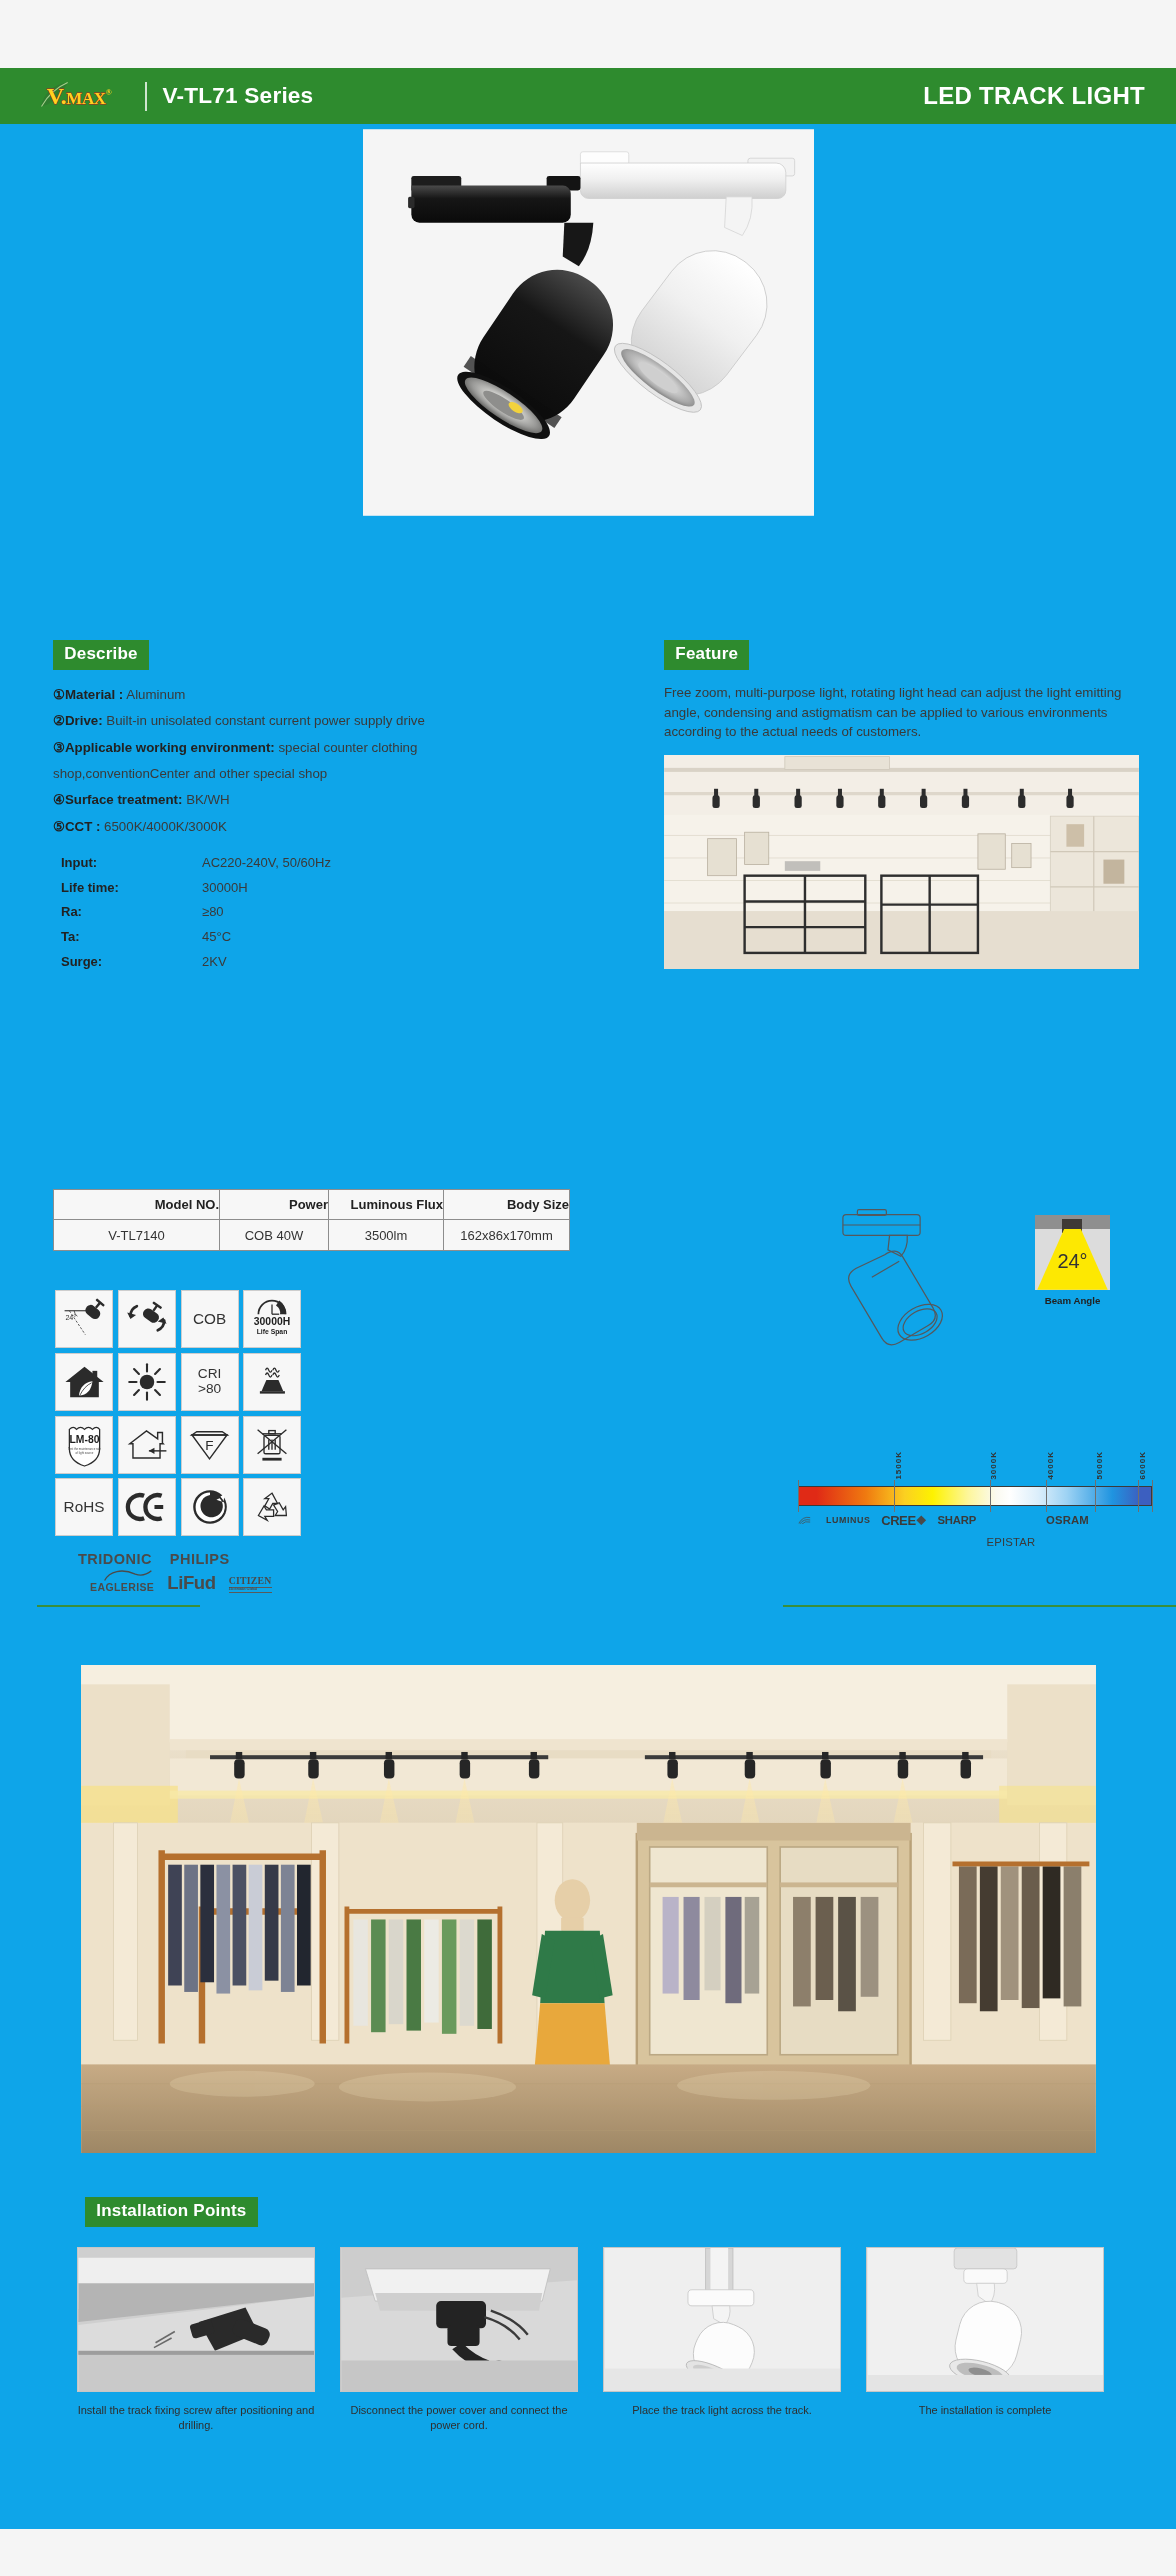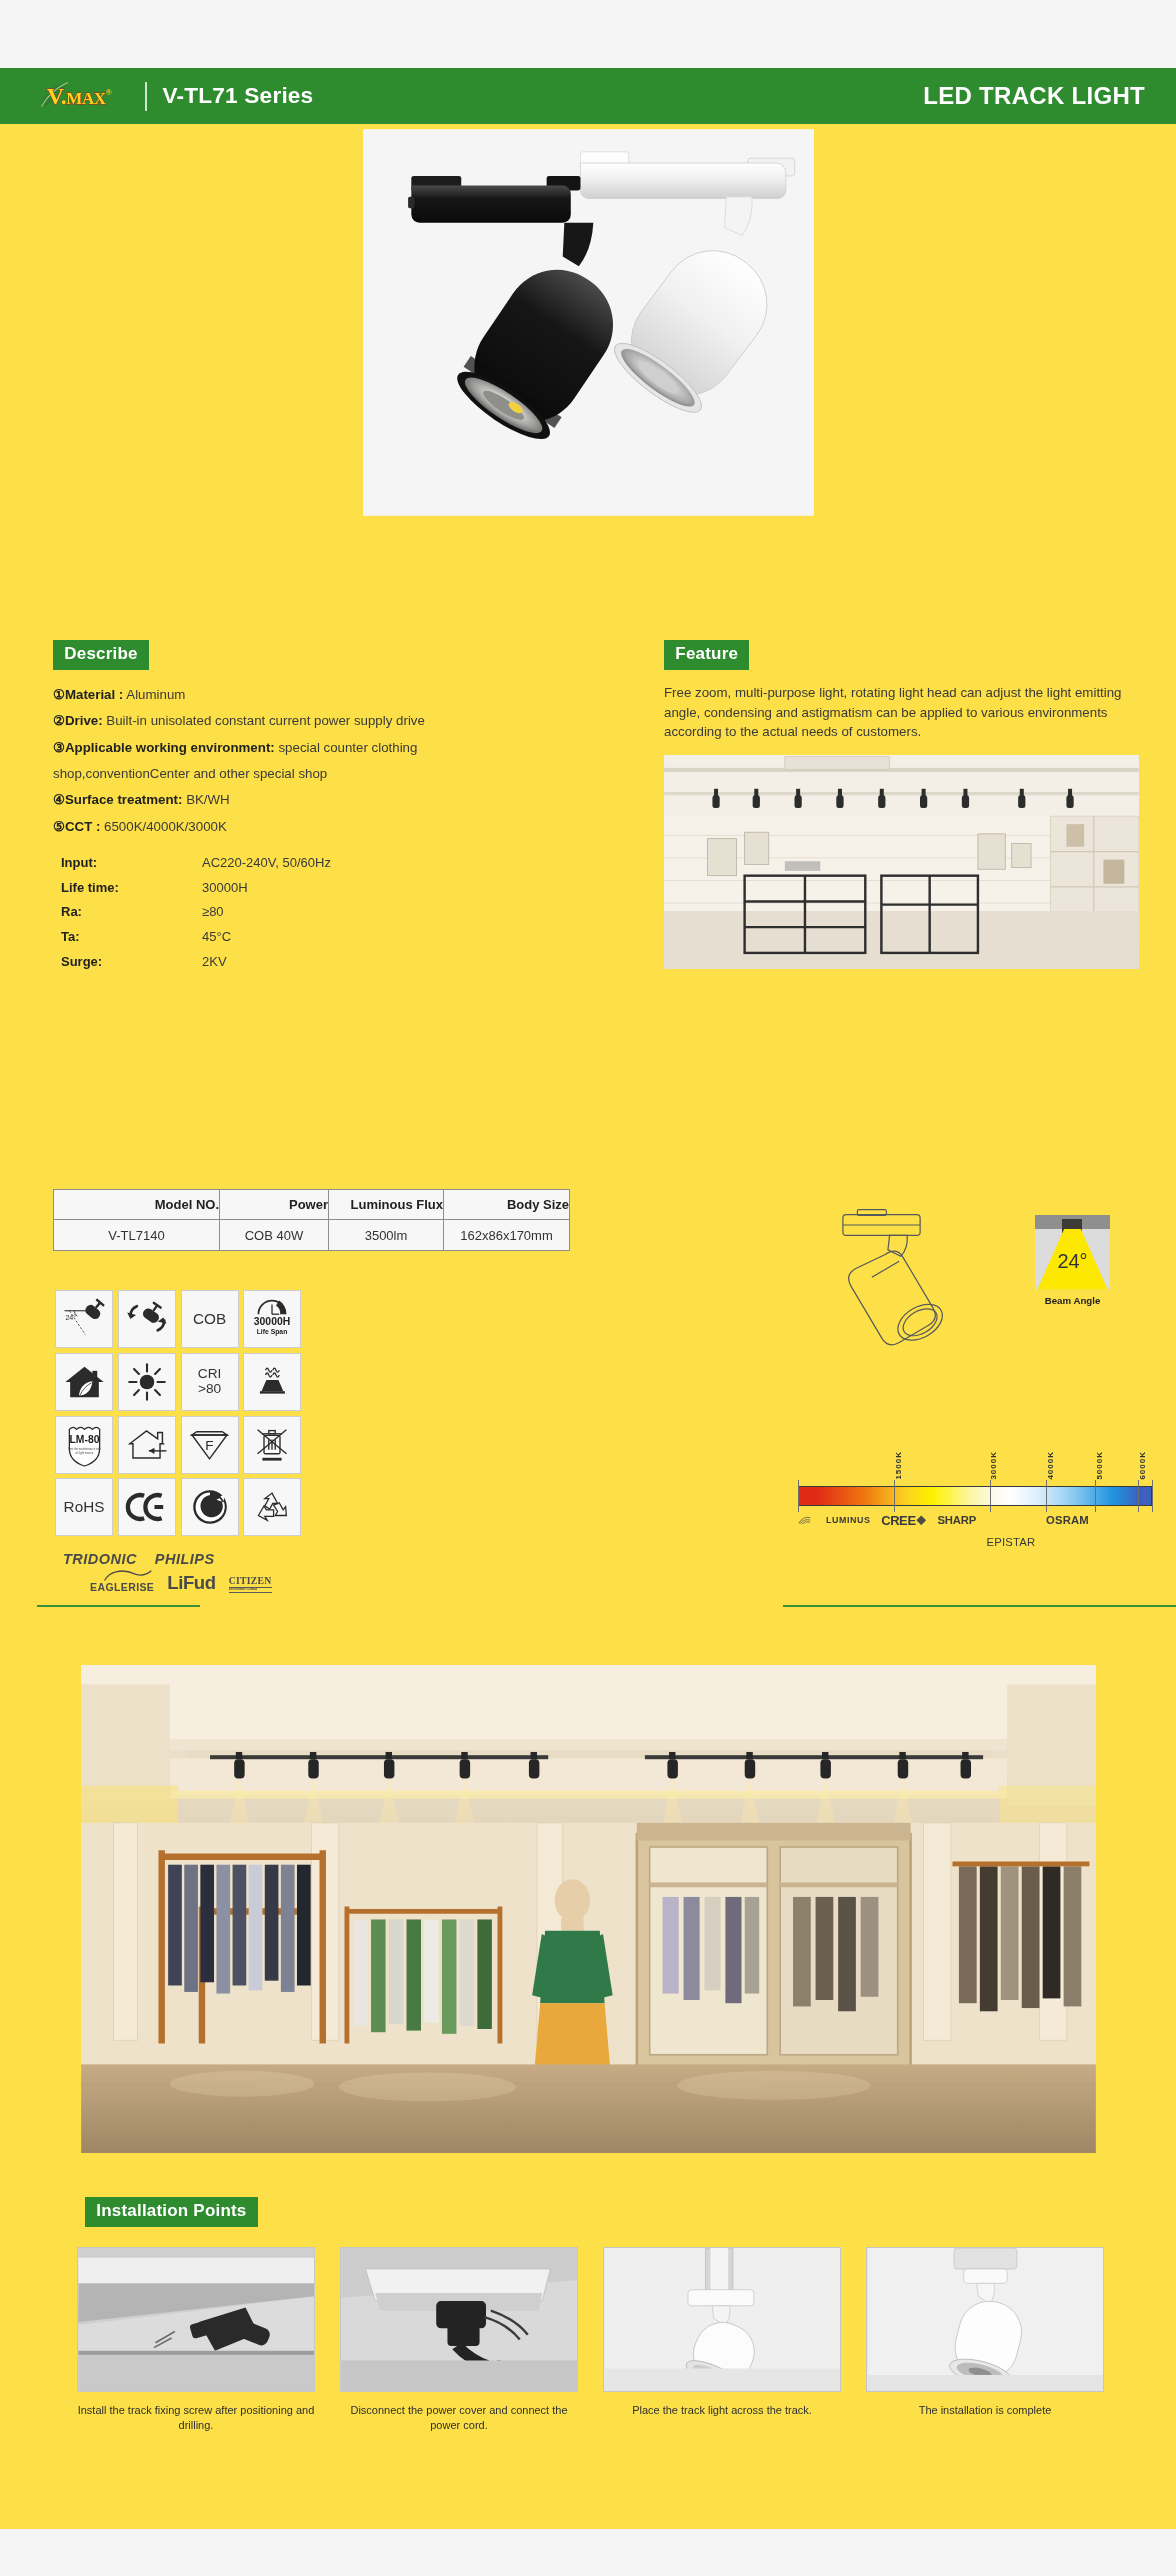--- a/index.html
+++ b/index.html
@@ -7,21 +7,21 @@
     width: 1176px;
     background: #ffffff;
     font-family: "Liberation Sans", sans-serif;
   }
   body { -webkit-font-smoothing: antialiased; }
 
   .page {
     position: relative;
     width: 1176px;
     height: 2576px;
-    background: #fde047;
+    background: #0ea5e9;
     overflow: hidden;
   }
 
   
   .header {
     position: absolute;
     left: 0; top: 68px;
     width: 1176px; height: 56px;
     background: #2e8b2e;
     display: flex;
@@ -203,22 +203,21 @@
   .icon-cell .txt.small { font-size: 13.7px; }
 
   
   .driver-brands {
     position: absolute;
     left: 56px; top: 1551px;
     width: 338px;
   }
   .brand-row1 {
     display: flex; align-items: center; gap: 17.7px;
-    margin-left: 7px;
-    font-style: italic;
+    margin-left: 22px;
   }
   .brand-row2 {
     display: flex; align-items: flex-end; gap: 13px;
     margin-top: 4.8px; margin-left: 34px;
   }
   .b-tridonic, .b-philips {
     font-size: 14.5px; font-weight: 800; color: #4a4a4a;
     letter-spacing: 0.5px;
   }
   .b-eaglerise {

